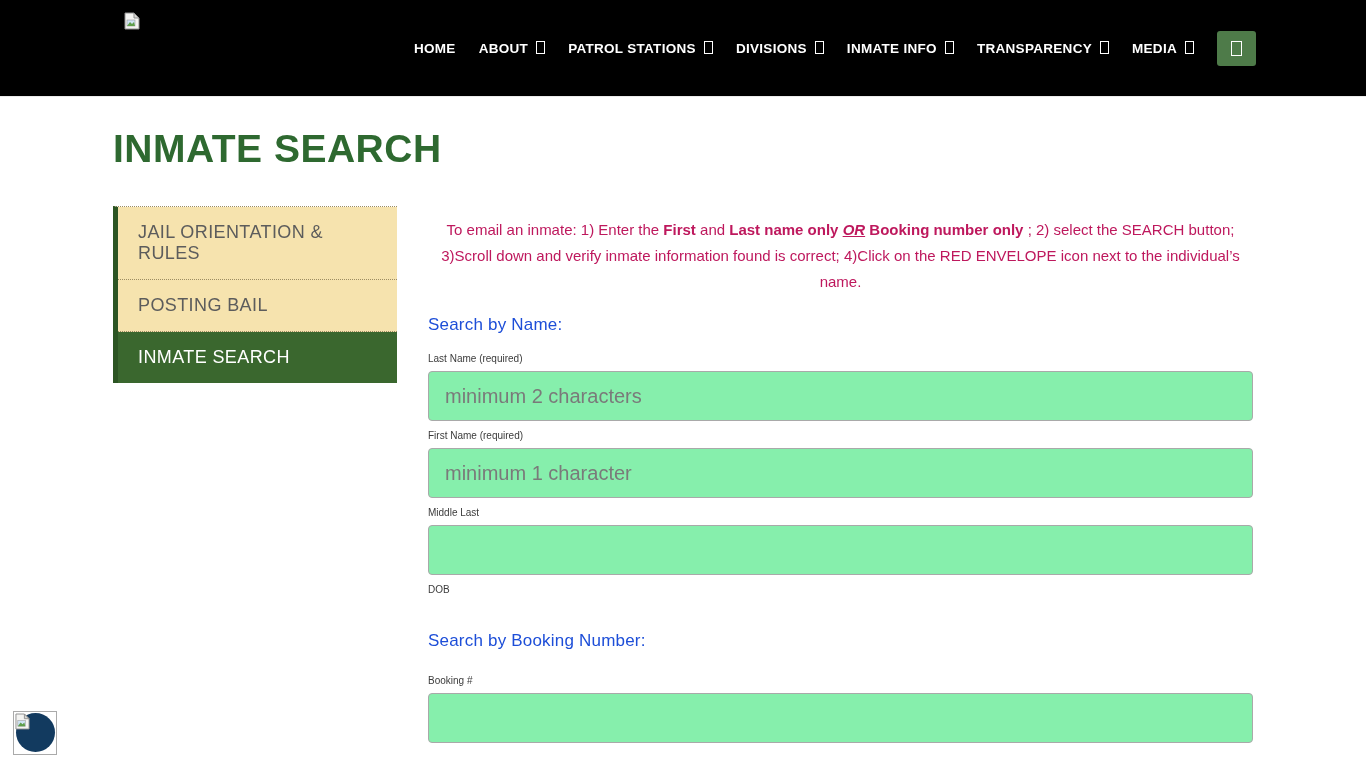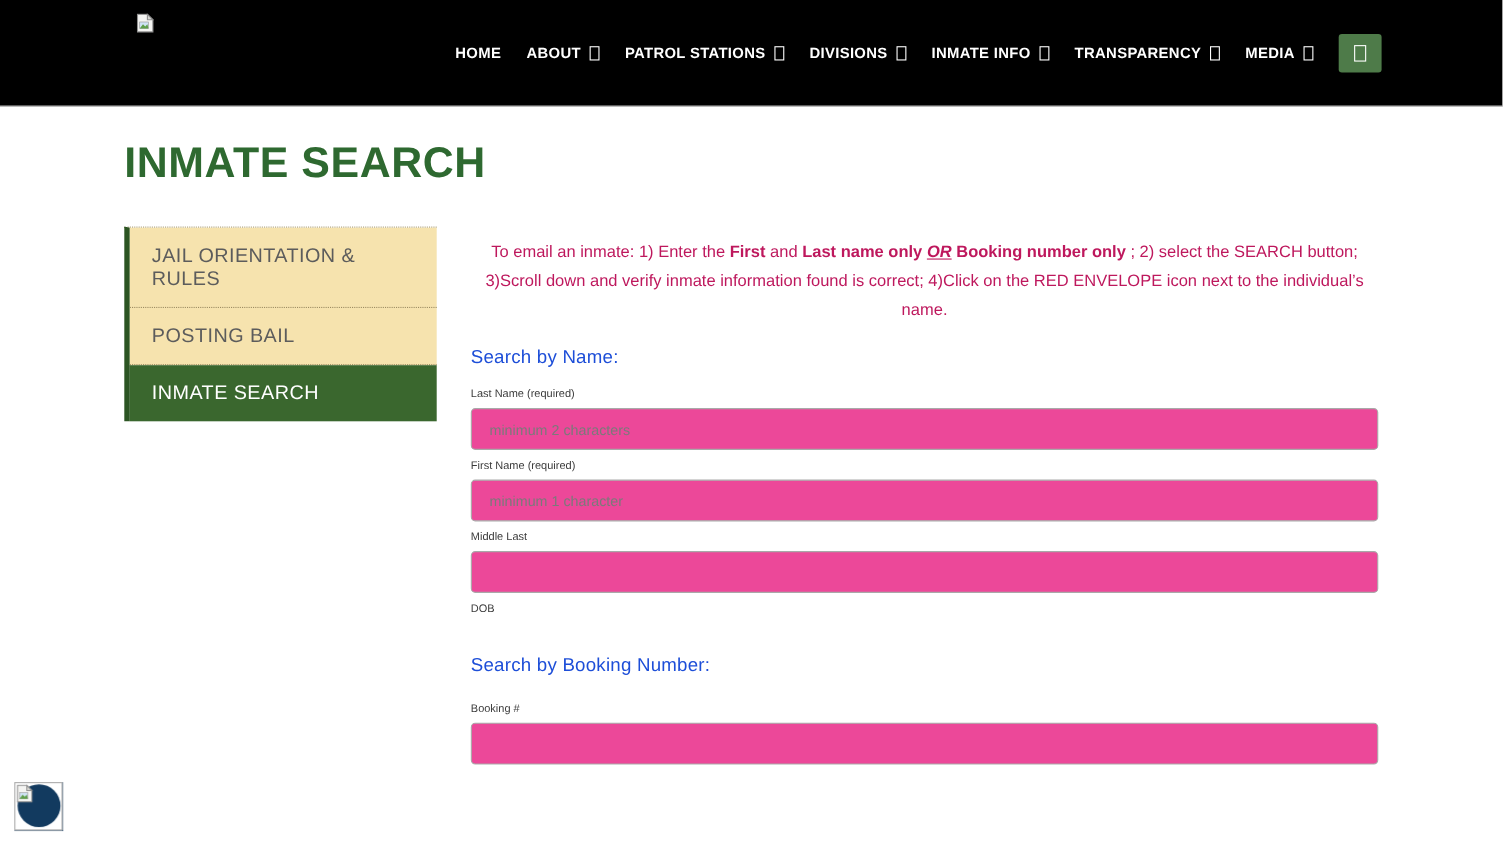--- a/index.html
+++ b/index.html
@@ -5,21 +5,21 @@
   * { margin:0; padding:0; box-sizing:border-box; }
   html,body { width:1366px; height:768px; background:#fff; overflow:hidden;
               font-family:"Liberation Sans", sans-serif; }
 
   
   .site-header { position:relative; height:97px; background:#000;
                  display:flex; align-items:center; justify-content:flex-end;
                  padding-right:110px; border-bottom:1px solid #ececec; }
   .logo-slot { position:absolute; left:124px; top:12px; width:16px; height:18px; }
   .main-nav { display:flex; align-items:center; gap:23px; }
-  .nav-link { display:flex; align-items:center; color:#fff; font-size:13.5px;
+  .nav-link { display:flex; align-items:flex-start; color:#fff; font-size:13.5px;
               font-weight:bold; letter-spacing:.3px; text-decoration:none;
               cursor:pointer; white-space:nowrap; }
   .tofu { display:inline-block; width:9px; height:13px; border:1px solid #fff;
           margin-left:8px; }
   .nav-search-btn { width:39px; height:35px; background:#4e7b49; border:none;
                     border-radius:3px; margin-left:0; display:flex;
                     align-items:center; justify-content:center; cursor:pointer; }
   .nav-search-btn .tofu { margin:0; width:11px; height:15px; border-width:1.5px; }
 
   
@@ -43,23 +43,23 @@
                   color:#be185d; line-height:26px; padding:0 4px; }
   .instructions .b { font-weight:bold; }
   .instructions .biu { font-weight:bold; font-style:italic; text-decoration:underline; }
   .section-heading { margin-top:20px; font-size:17px; font-weight:400;
                      color:#1d4ed8; letter-spacing:.2px; }
   .section-heading.booking { margin-top:36px; }
   .field { margin-top:9px; }
   .field.first { margin-top:18px; }
   .field.booking-field { margin-top:24px; }
   .field label { display:block; font-size:10px; color:#3b3b3b; margin-bottom:7px; }
-  .field input { width:100%; height:38px; border:1px solid #a9a9a9;
-                 border-radius:4px; padding:0 16px; font-size:13px; color:#333;
-                 font-family:"Liberation Sans", sans-serif; background:#ec4899; }
+  .field input { width:100%; height:50px; border:1px solid #a9a9a9;
+                 border-radius:4px; padding:0 16px; font-size:20px; color:#333;
+                 font-family:"Liberation Sans", sans-serif; background:#86efac; }
   .field input::placeholder { color:#7a7a7a; opacity:1; }
 
   
   .broken-img { display:block; }
 
   
   .a11y-widget { position:fixed; left:13px; bottom:13px; width:44px; height:44px;
                  background:#fff; border:1px solid #aaa; cursor:pointer; }
   .a11y-circle { position:absolute; right:1px; bottom:2px; width:39px; height:39px;
                  border-radius:50%; background:#123a5f; }

